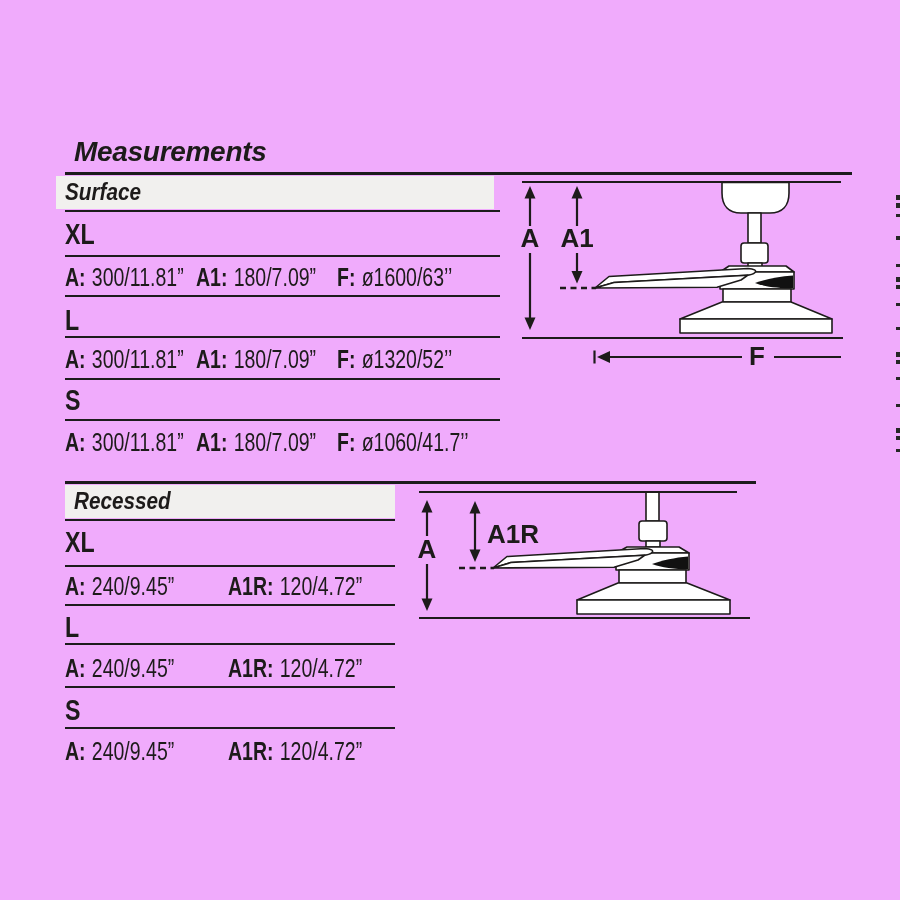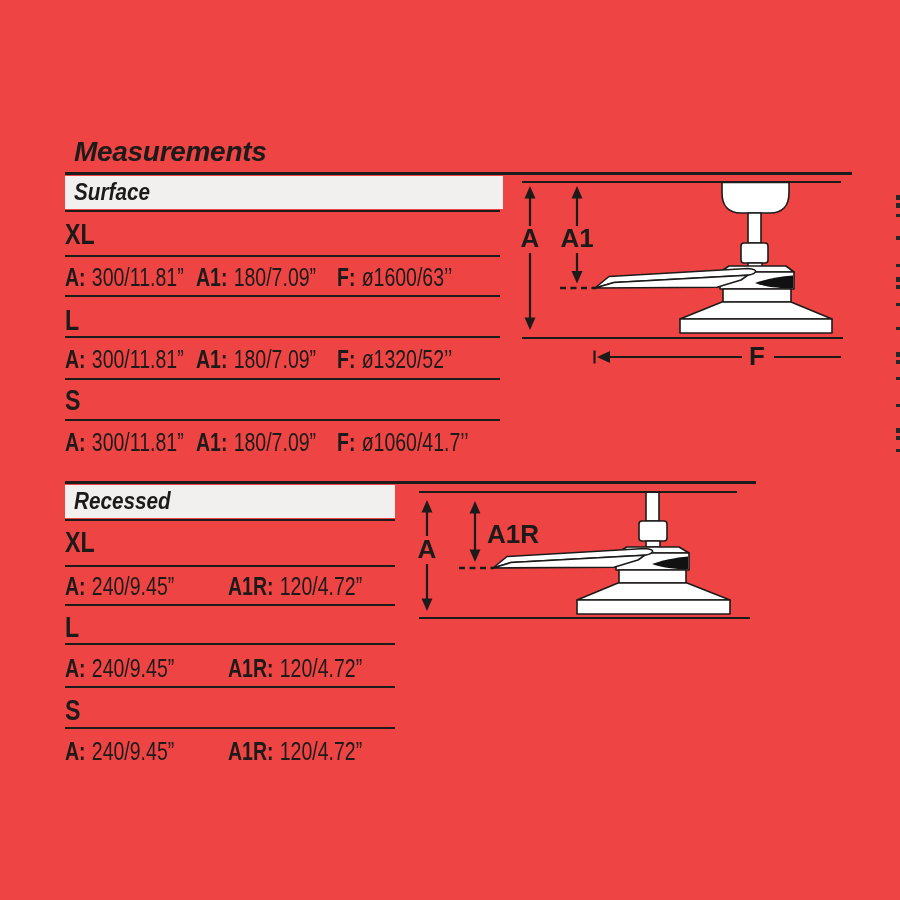--- a/index.html
+++ b/index.html
@@ -1,17 +1,17 @@
 <!DOCTYPE html>
 <html><head>
 <meta charset="utf-8">
 <style>
   html,body{margin:0;padding:0;background:#ffffff;}
   .page{
-    position:relative; width:900px; height:900px; background:#ef4444;
+    position:relative; width:900px; height:900px; background:#f0abfc;
     font-family:"Liberation Sans","DejaVu Sans",sans-serif;
     color:#1d1b1a; overflow:hidden;
   }
   .abs{position:absolute;}
   .page-title{
     font-size:28px; font-weight:bold; font-style:italic; white-space:nowrap;
     letter-spacing:-0.3px;
   }
   .rule{position:absolute; background:#1c1c1c; height:1.7px;}
   .rule.thick{height:2.6px;}
@@ -49,21 +49,21 @@
 </style>
 </head>
 <body>
 
 <div class="page">
 
   <div class="abs page-title" style="left:74px; top:136px;">Measurements</div>
 
   <div>
     <div class="rule thick" style="left:65px; top:172px; width:787px;"></div>
-    <div class="hdr-band" style="left:65px; top:176px; width:438px;">
+    <div class="hdr-band" style="left:56px; top:176px; width:438px;">
       <span class="hdr-text">Surface</span>
     </div>
     <div class="rule" style="left:65px; top:210px; width:435px;"></div>
 
     <div class="size-label" style="left:65px; top:219px;">XL</div>
     <div class="rule" style="left:65px; top:255px; width:435px;"></div>
     <div class="spec-row surface" style="left:65px; top:264px; width:435px;">
       <span class="cell c1"><b>A:</b><span>300/11.81”</span></span>
       <span class="cell c2"><b>A1:</b><span>180/7.09”</span></span>
       <span class="cell c3"><b>F:</b><span>ø1600/63’’</span></span>

